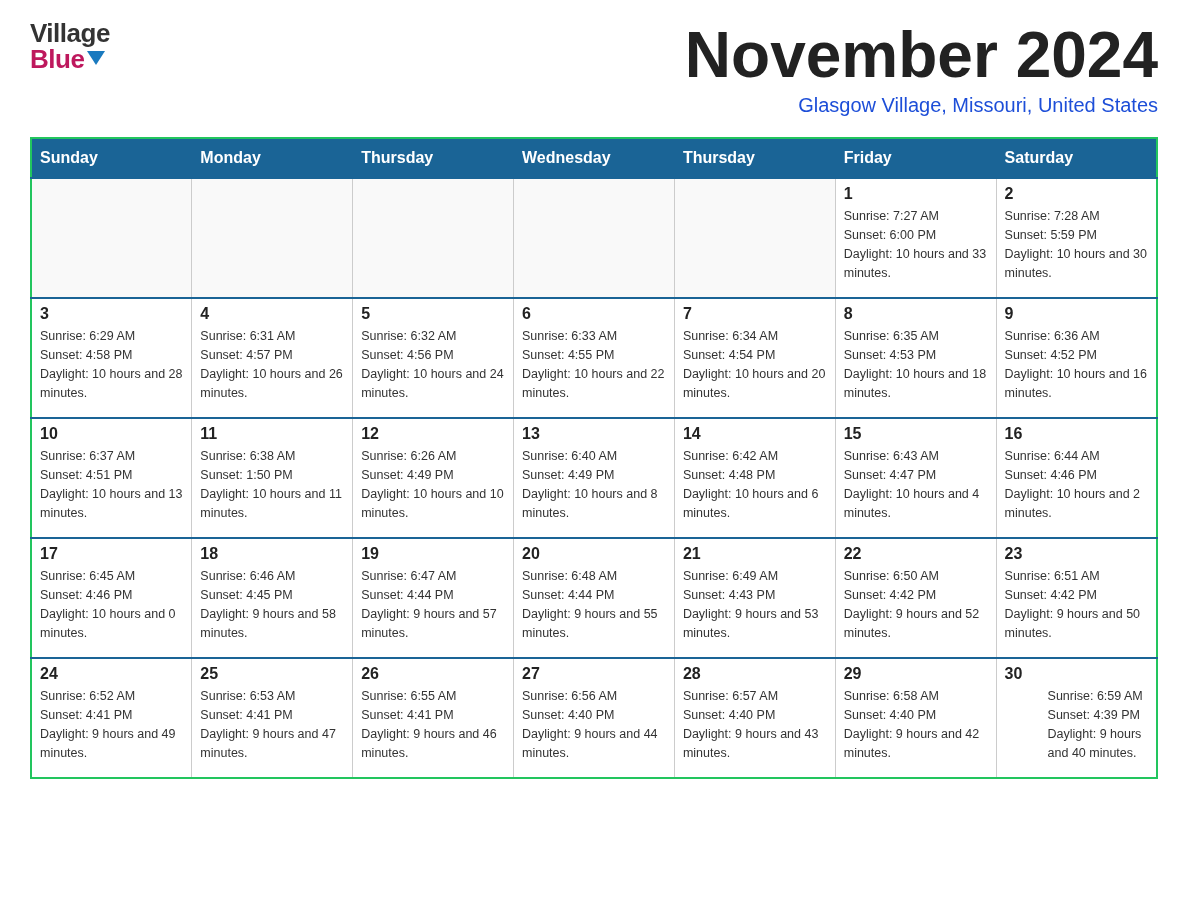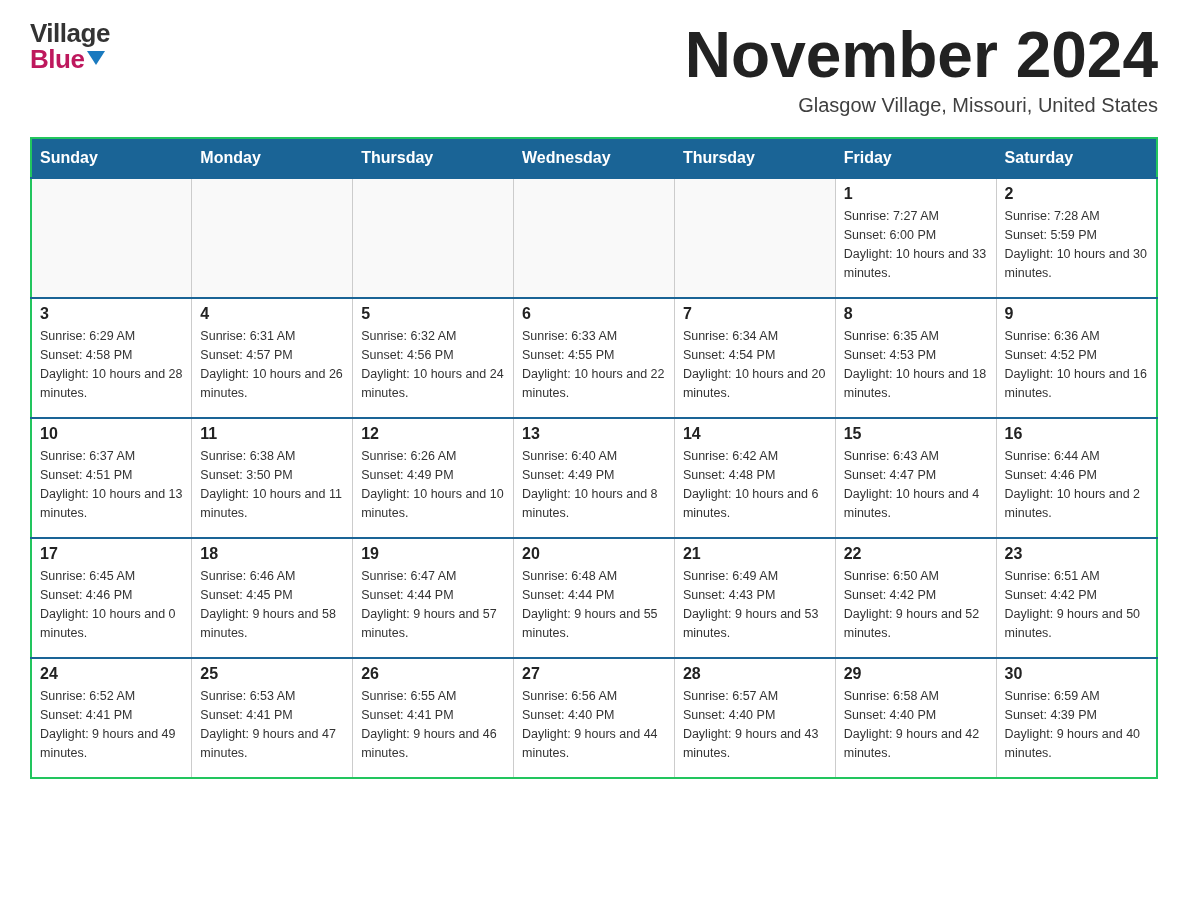--- a/index.html
+++ b/index.html
@@ -50,21 +50,21 @@
       text-align: right;
     }
     .month-title {
       font-size: 64px;
       font-weight: bold;
       color: #222;
       line-height: 1.1;
     }
     .location-subtitle {
       font-size: 20px;
-      color: #404040;
+      color: #1d4ed8;
       margin-top: 4px;
     }
     .calendar-table {
       width: 100%;
       border-collapse: collapse;
       border: 2px solid #22c55e;
     }
     .calendar-table th {
       background-color: #1a6496;
       color: #fff;
@@ -198,21 +198,21 @@
       <tr class="week-row">
         <td>
           <span class="day-number">10</span>
           <div class="day-info" style="white-space: pre-line;">Sunrise: 6:37 AM
 Sunset: 4:51 PM
 Daylight: 10 hours and 13 minutes.</div>
         </td>
         <td>
           <span class="day-number">11</span>
           <div class="day-info" style="white-space: pre-line;">Sunrise: 6:38 AM
-Sunset: 3:50 PM
+Sunset: 1:50 PM
 Daylight: 10 hours and 11 minutes.</div>
         </td>
         <td>
           <span class="day-number">12</span>
           <div class="day-info" style="white-space: pre-line;">Sunrise: 6:26 AM
 Sunset: 4:49 PM
 Daylight: 10 hours and 10 minutes.</div>
         </td>
         <td>
           <span class="day-number">13</span>
@@ -315,19 +315,19 @@
 Daylight: 9 hours and 43 minutes.</div>
         </td>
         <td>
           <span class="day-number">29</span>
           <div class="day-info" style="white-space: pre-line;">Sunrise: 6:58 AM
 Sunset: 4:40 PM
 Daylight: 9 hours and 42 minutes.</div>
         </td>
         <td>
           <span class="day-number">30</span>
-          <div class="day-info" style="white-space: pre-line;">Sunrise: 6:59 AM
+          <div class="day-info" style="white-space: pre-line; margin-left: 43px;">Sunrise: 6:59 AM
 Sunset: 4:39 PM
 Daylight: 9 hours and 40 minutes.</div>
         </td>
       </tr>
     </tbody>
 </table>
 
 </body></html>

